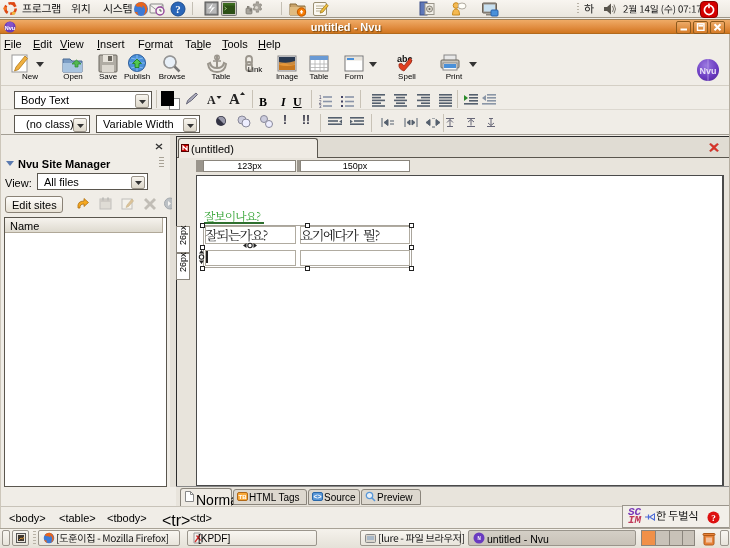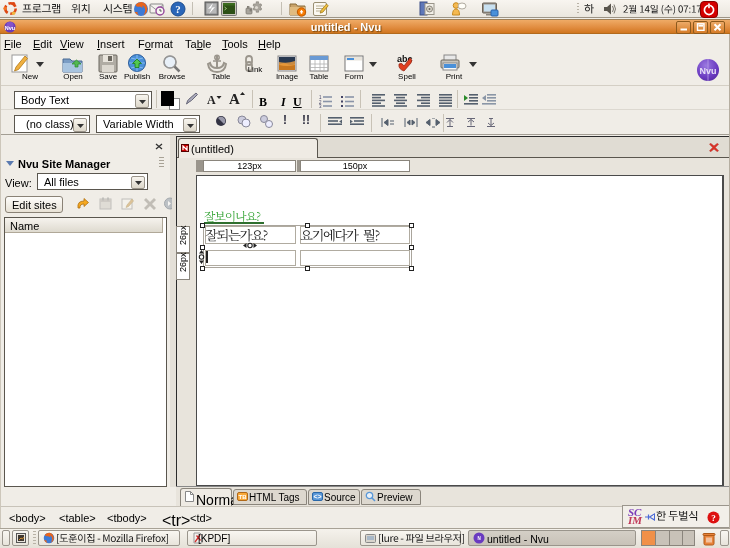--- a/index.html
+++ b/index.html
@@ -514,21 +514,21 @@
     <path d="M7 7 l3 3" stroke="#5a98d8" stroke-width="1.6"></path>
   </svg>
 <div class="txt" style="left:377px;top:491.5px;font-size:10px">Preview</div>
 <div class="a" style="left:0;top:506px;width:730px;height:22px;background:#f0ede7;border-top:1px solid #c8c3b9"></div>
 <div class="txt" style="left:9px;top:512px;font-size:11px">&lt;body&gt;</div>
 <div class="txt" style="left:59px;top:512px;font-size:11px">&lt;table&gt;</div>
 <div class="txt" style="left:107px;top:512px;font-size:11px">&lt;tbody&gt;</div>
 <div class="txt" style="left:162px;top:512px;font-size:16px">&lt;tr&gt;</div>
 <div class="txt" style="left:190px;top:512px;font-size:11px">&lt;td&gt;</div>
 <div class="a" style="left:622px;top:505px;width:108px;height:23px;background:#f2efe9;border:1px solid #9a958c"></div>
-<div class="txt" style="left:628px;top:508px;font-size:11px;font-style:italic;font-family:Liberation Serif, serif;color:#7a3ab8;font-weight:bold;line-height:8px">SC<br><span style="color:#c03858">IM</span></div>
+<div class="txt" style="left:628px;top:508px;font-size:11px;font-style:italic;font-family:Liberation Mono, monospace;color:#7a3ab8;font-weight:bold;line-height:8px">SC<br><span style="color:#c03858">IM</span></div>
 <svg class="a" style="left:645px;top:513px" width="10" height="8" viewBox="0 0 10 8">
     <path d="M0 4 h3 M3.5 1.5 v5" stroke="#4a6ad8" stroke-width="1.2" fill="none"></path>
     <path d="M4.5 4 L9.5 1 v6Z" fill="none" stroke="#4a6ad8" stroke-width="1.1"></path>
   </svg>
 <svg style="position:absolute;left:656px;top:510.5px" width="44" height="15" viewBox="0 0 44 15">
     <path d="M3.6 2C2.1 2 1.2 2.8 1.2 3.9C1.2 5.1 2.1 5.8 3.6 5.8C5.1 5.8 6 5.1 6 3.9C6 2.8 5.1 2 3.6 2ZM3.6 2.8C4.5 2.8 5.2 3.2 5.2 3.9C5.2 4.7 4.5 5.1 3.6 5.1C2.7 5.1 2.1 4.7 2.1 3.9C2.1 3.2 2.7 2.8 3.6 2.8ZM7.6 -0.5V7.1H8.5V3.6H10V2.8H8.5V-0.5ZM3.1 -0.5V0.7H0.6V1.5H6.6V0.7H4.1V-0.5ZM2.1 6.5V9.5H8.9V8.7H3.1V6.5Z M14 0.1V4H20.8V3.3H14.9V0.8H20.6V0.1ZM12.7 5.4V6.1H16.8V9.7H17.8V6.1H21.9V5.4Z M24.1 2.1H26.9V3.6H24.1ZM23.2 -0.1V4.4H27.8V2.5H30.2V4.8H31.1V-0.5H30.2V1.7H27.8V-0.1H26.9V1.4H24.1V-0.1ZM24.5 8.8V9.6H31.5V8.8H25.5V7.7H31.1V5.3H24.5V6H30.2V7H24.5Z M34.2 6.1V6.9H40.1V9.7H41.1V6.1ZM40.1 -0.5V5.6H41.1V-0.5ZM35.3 0V0.9C35.3 2.5 34.3 3.9 32.8 4.5L33.2 5.2C34.5 4.7 35.4 3.8 35.8 2.6C36.3 3.7 37.2 4.6 38.4 5L38.8 4.3C37.3 3.7 36.3 2.4 36.3 0.9V0Z" fill="#1a1a1a"></path>
   </svg>
 <svg class="a" style="left:707px;top:511px" width="13" height="13" viewBox="0 0 14 14">
     <circle cx="7" cy="7" r="6.5" fill="#dd1010"></circle>
     <text x="7" y="11" font-size="10" font-weight="bold" fill="#fff" text-anchor="middle" font-family="Liberation Serif">?</text>

